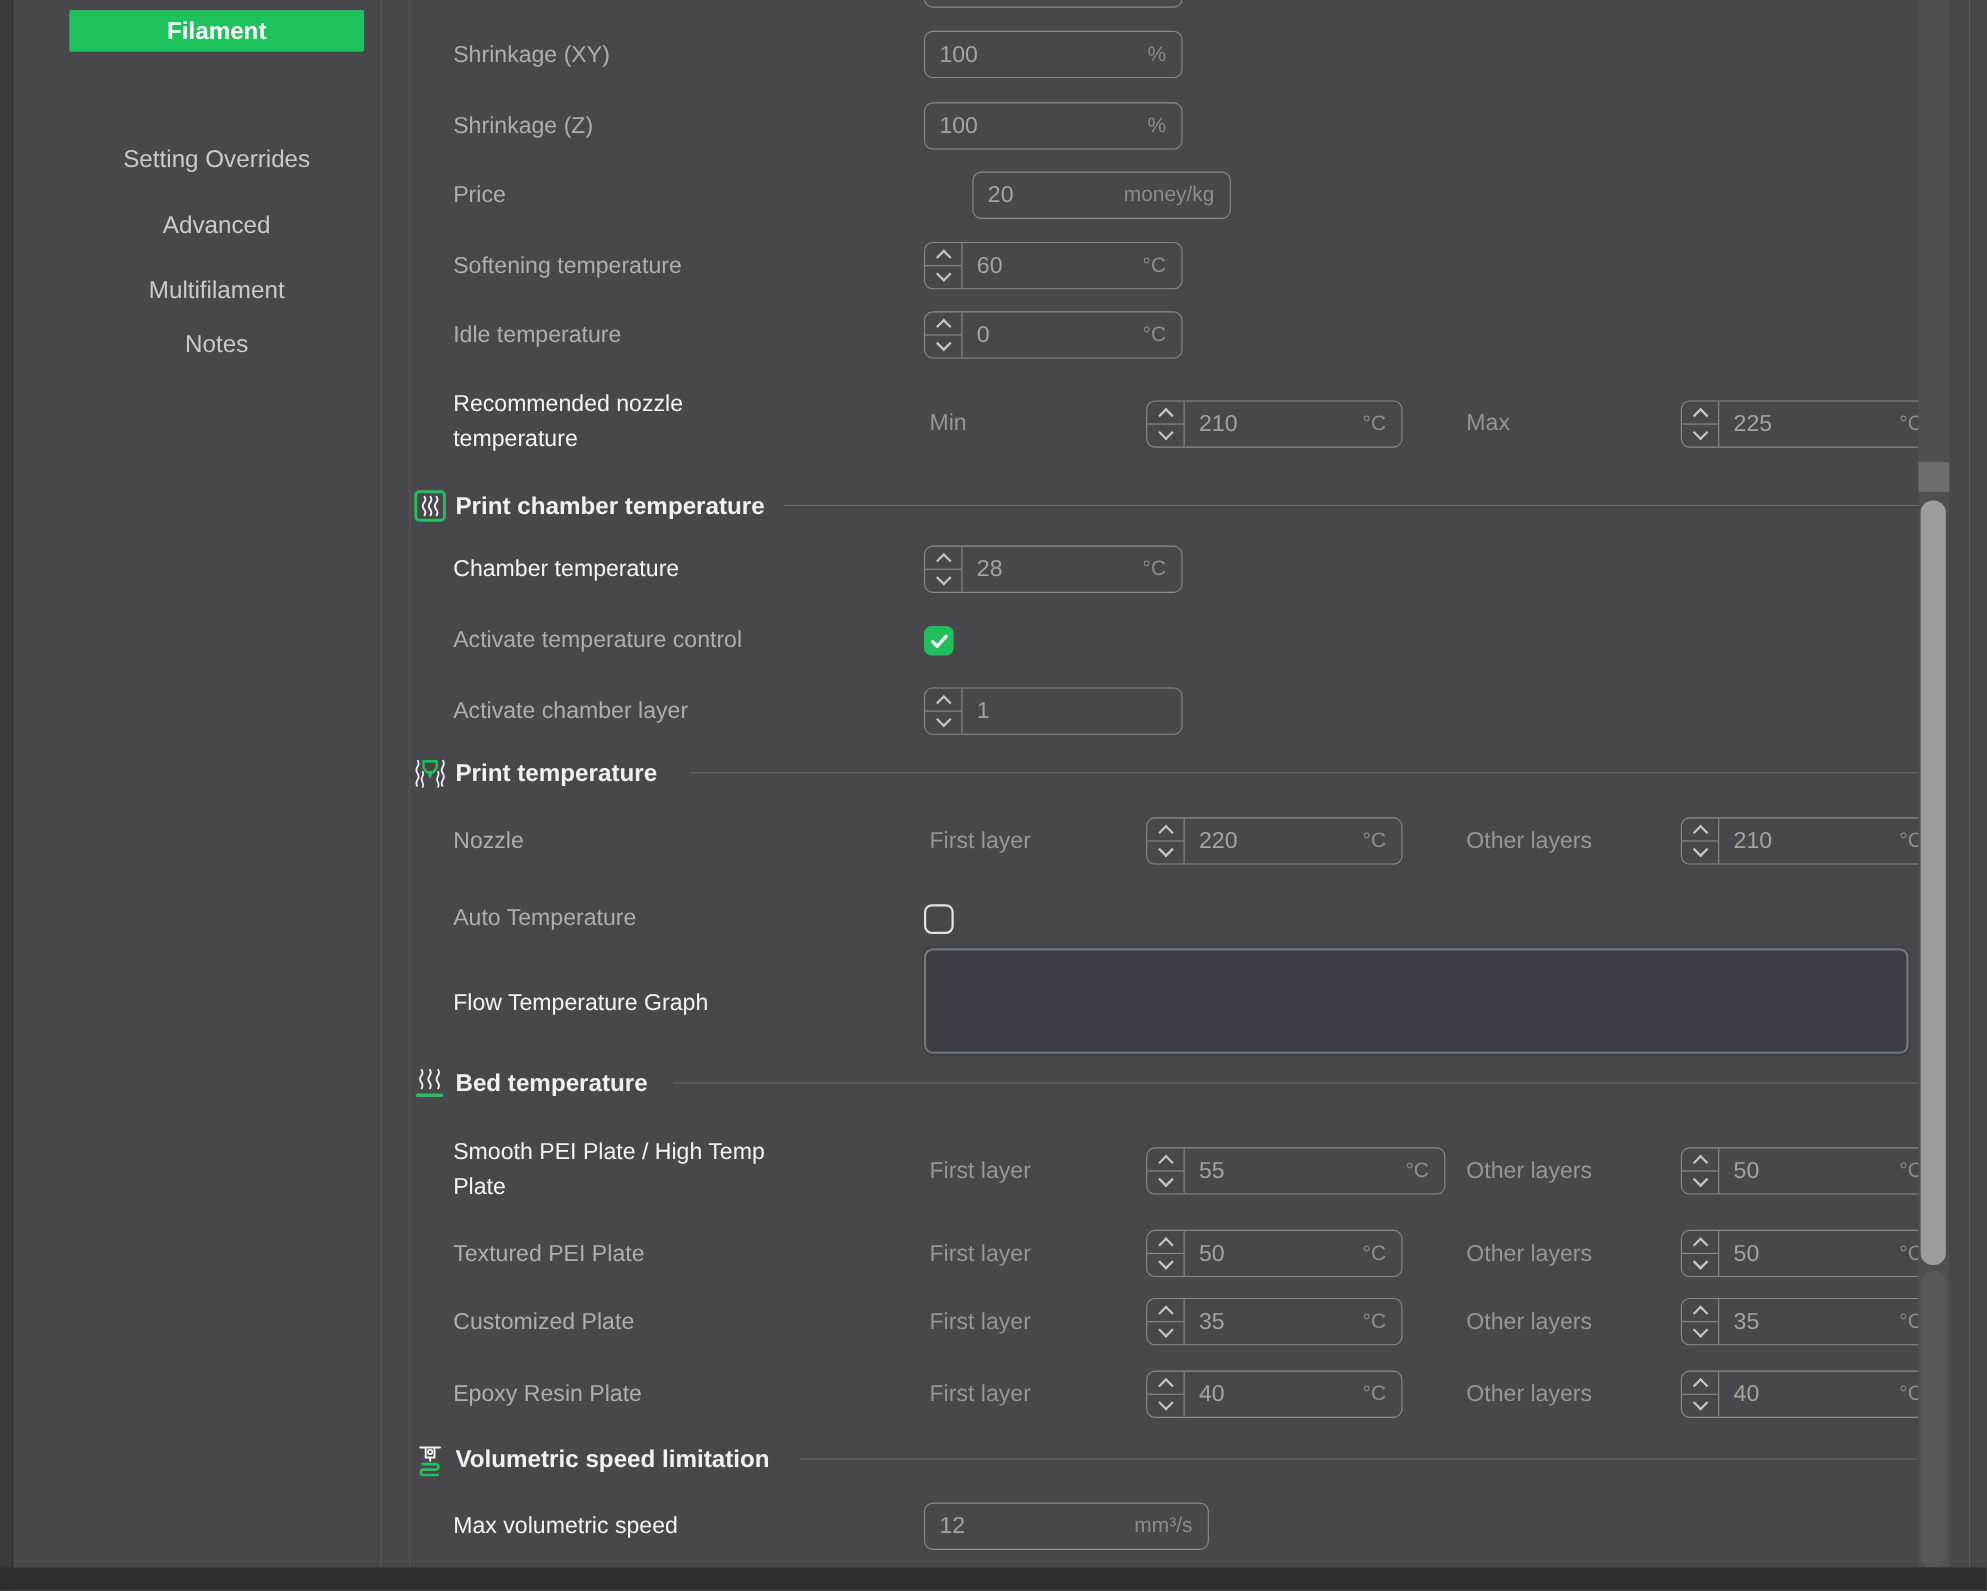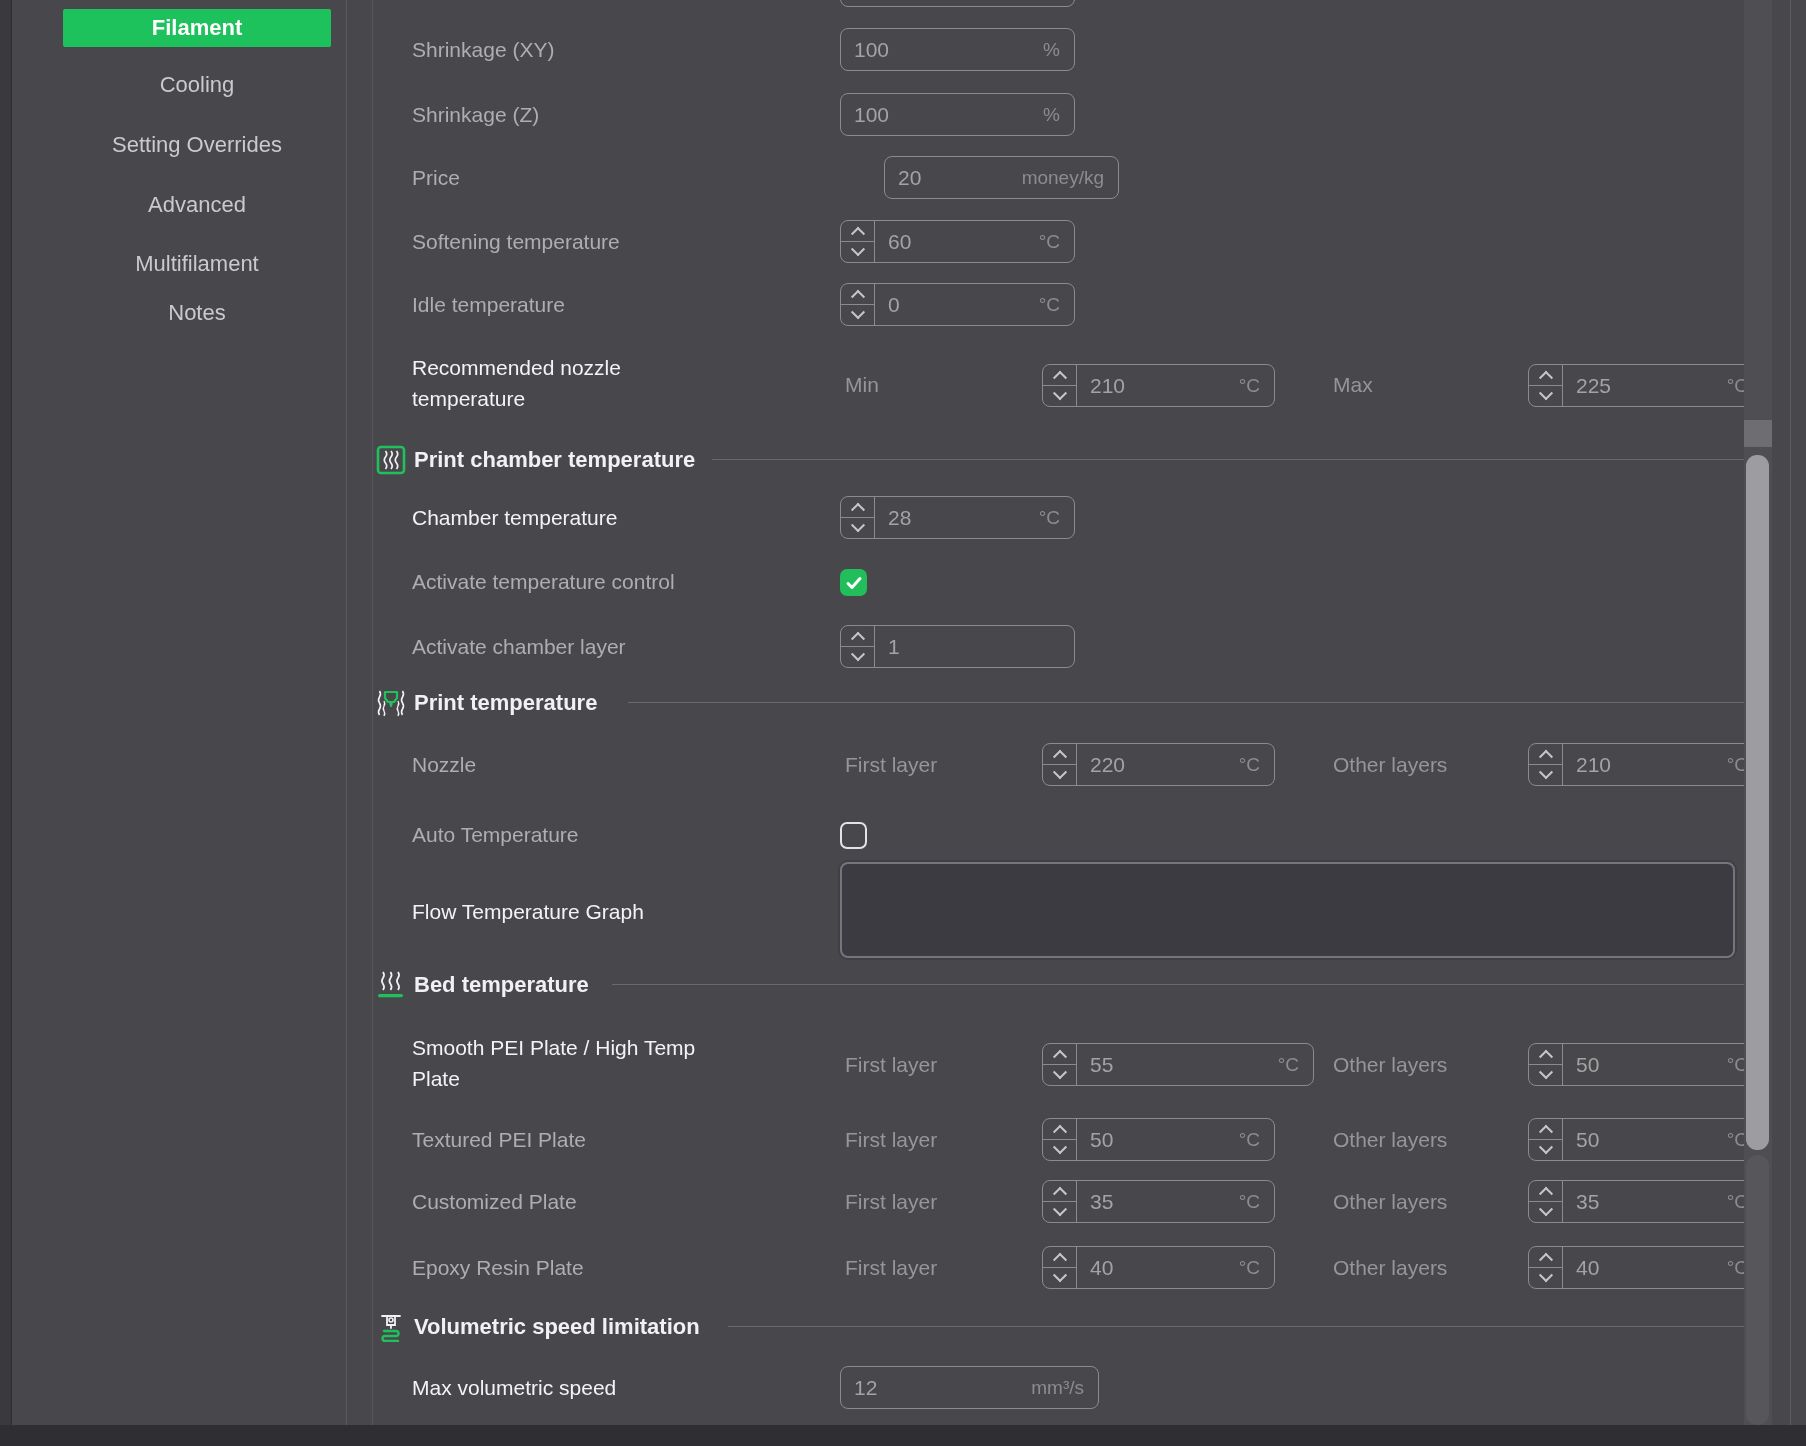--- a/index.html
+++ b/index.html
@@ -68,21 +68,20 @@
   #scroll-seg-top { left:1744px; top:420px; width:28px; height:27px; background:#6E6E72; }
   #scroll-thumb { left:1746px; top:455px; width:23px; height:695px; background:#9D9DA1; border-radius:11px; }
   #scroll-seg-bottom { left:1746px; top:1155px; width:23px; height:270px; background:#57575B; border-radius:11px; }
 </style>
 </head>
 <body>
 
 <div id="left-strip" class="abs"></div>
 <div id="sidebar" class="abs">
   <div class="side-item active" style="top:9px;">Filament</div>
-  <div class="side-item" style="top:66px;">Cooling</div>
   <div class="side-item" style="top:186px;">Advanced</div>
   <div class="side-item" style="top:126px;">Setting Overrides</div>
   <div class="side-item" style="top:245px;">Multifilament</div>
   <div class="side-item" style="top:294px;">Notes</div>
 </div>
 <div id="vline1" class="abs"></div>
 <div id="vline2" class="abs"></div>
 
 <div class="input" style="left:840px; top:-36px; width:235px;"></div>
 

